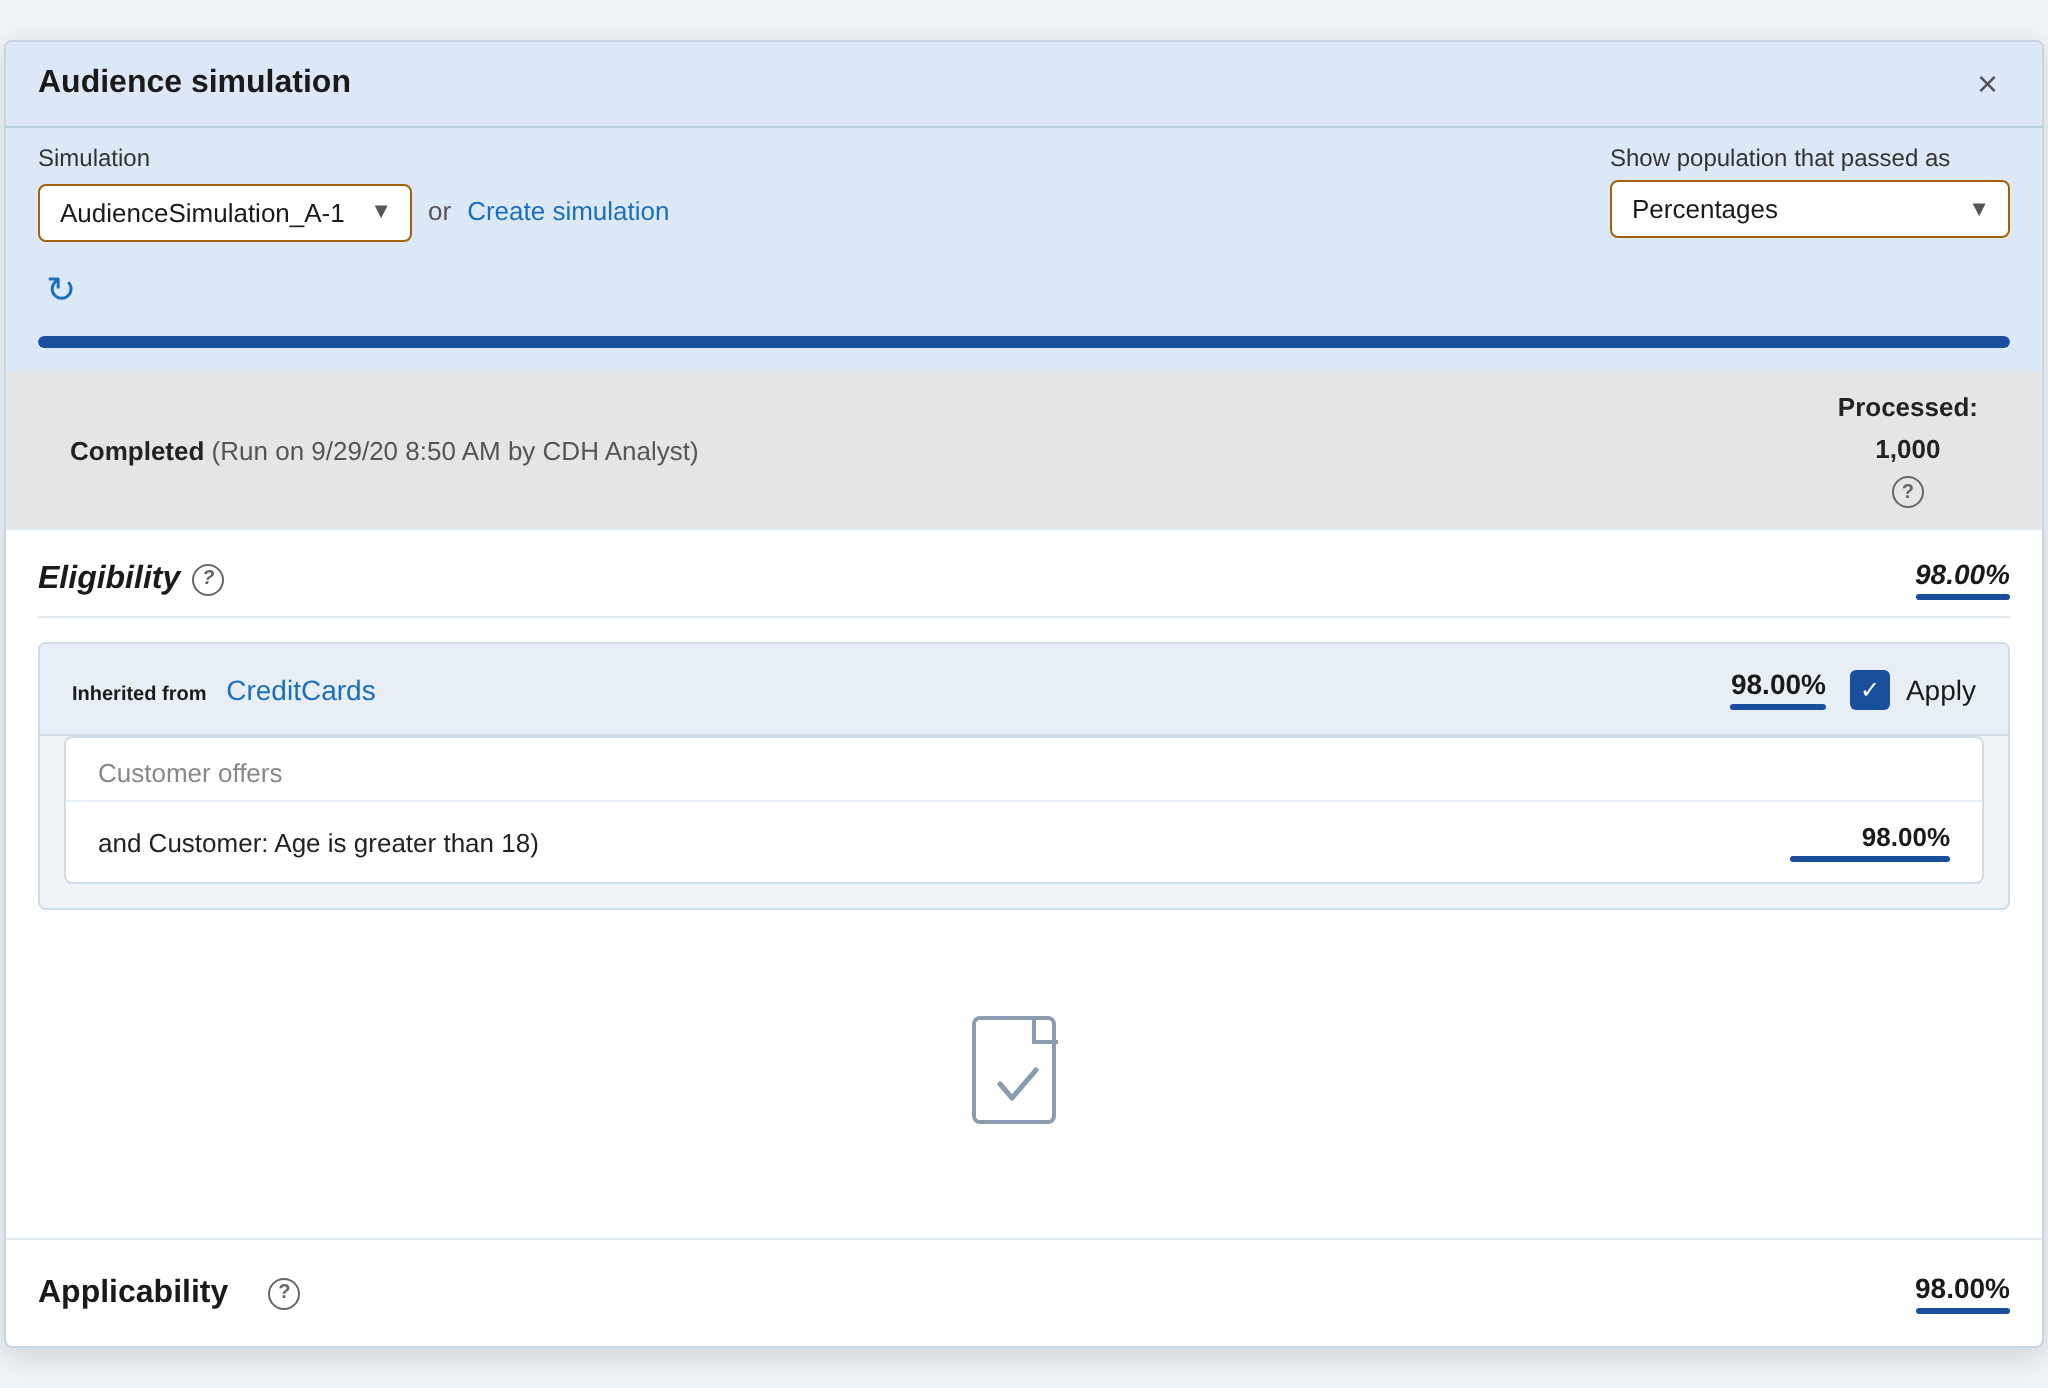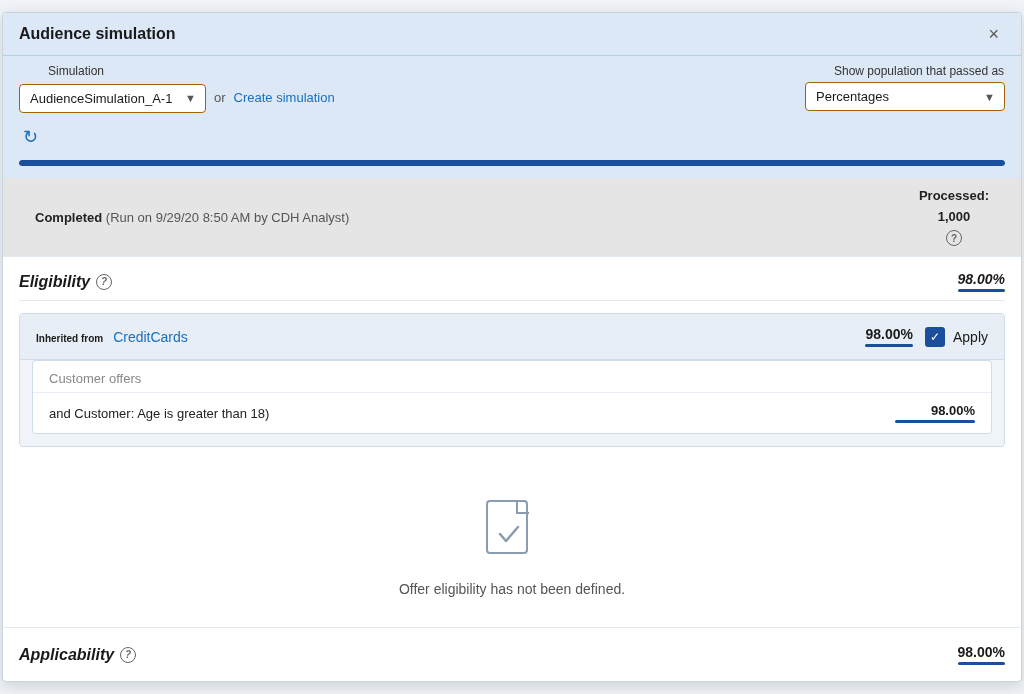--- a/index.html
+++ b/index.html
@@ -51,21 +51,20 @@
       display: flex;
       align-items: flex-start;
       justify-content: space-between;
     }
     .controls-left {}
     .controls-right {}
     .label-text {
       font-size: 12px;
       color: #333;
       margin-bottom: 4px;
-      margin-left: 29px;
     }
     .select-wrapper {
       position: relative;
       display: inline-block;
     }
     .select-box {
       appearance: none;
       background: #fff;
       border: 1px solid #a16207;
       border-radius: 4px;
@@ -328,22 +327,21 @@
       display: flex;
       align-items: center;
       justify-content: space-between;
     }
     .applicability-title {
       font-size: 16px;
       font-weight: 700;
       color: #1a1a1a;
       display: flex;
       align-items: center;
-      gap: 6px;
-      font-style: italic;
+      gap: 20px;
     }
   </style>
 </head>
 <body>
 
 <div class="modal">
 
   <div class="modal-header">
     <span class="modal-title">Audience simulation</span>
     <button class="close-btn">×</button>
@@ -442,21 +440,20 @@
         </div>
       </div>
     </div>
 
     <div class="empty-state">
       <svg class="doc-icon" viewBox="0 0 60 70" fill="none" xmlns="http://www.w3.org/2000/svg">
         <rect x="5" y="2" width="40" height="52" rx="3" fill="none" stroke="#8a9cb0" stroke-width="2"></rect>
         <path d="M35 2 L35 14 L47 14" stroke="#8a9cb0" stroke-width="2" fill="none"></path>
         <path d="M18 35 L24 42 L36 28" stroke="#8a9cb0" stroke-width="2.5" stroke-linecap="round" stroke-linejoin="round" fill="none"></path>
       </svg>
-      <span class="empty-text">Offer eligibility has not been defined.</span>
     </div>
 
   </div>
 
   <div class="applicability-section">
     <div class="applicability-title">
       <span>Applicability</span>
       <span class="help-circle">?</span>
     </div>
     <div>

